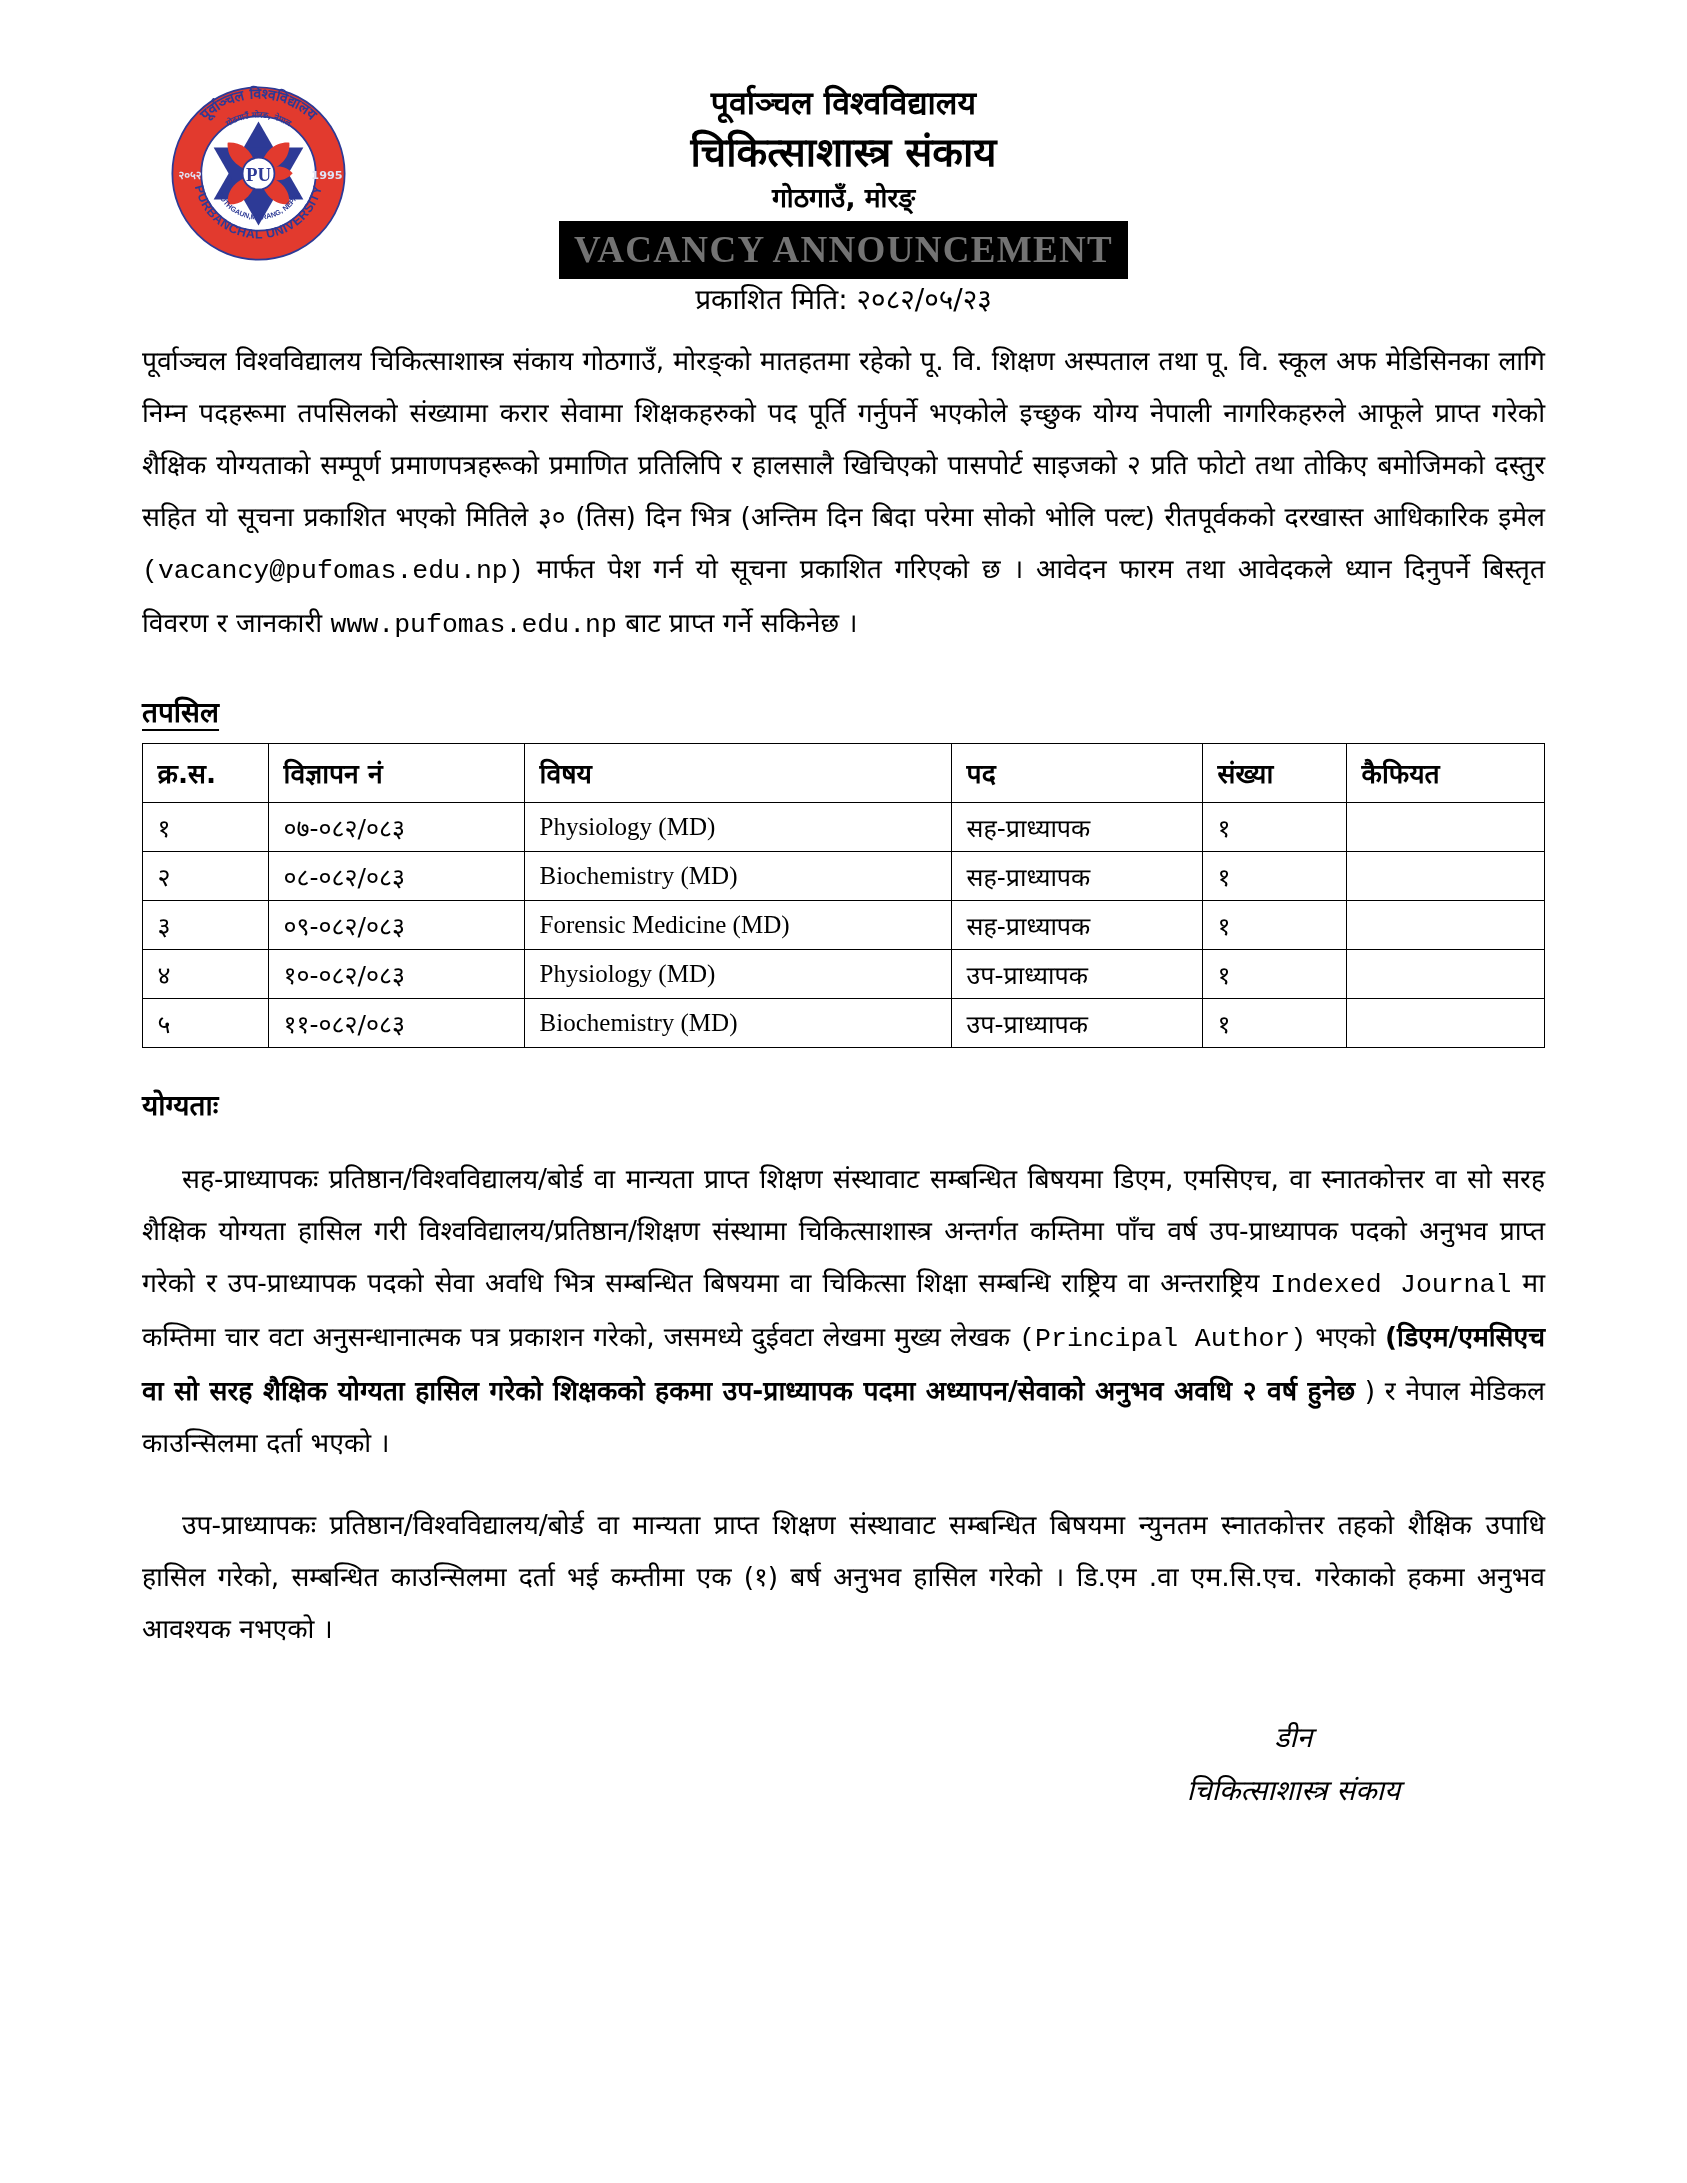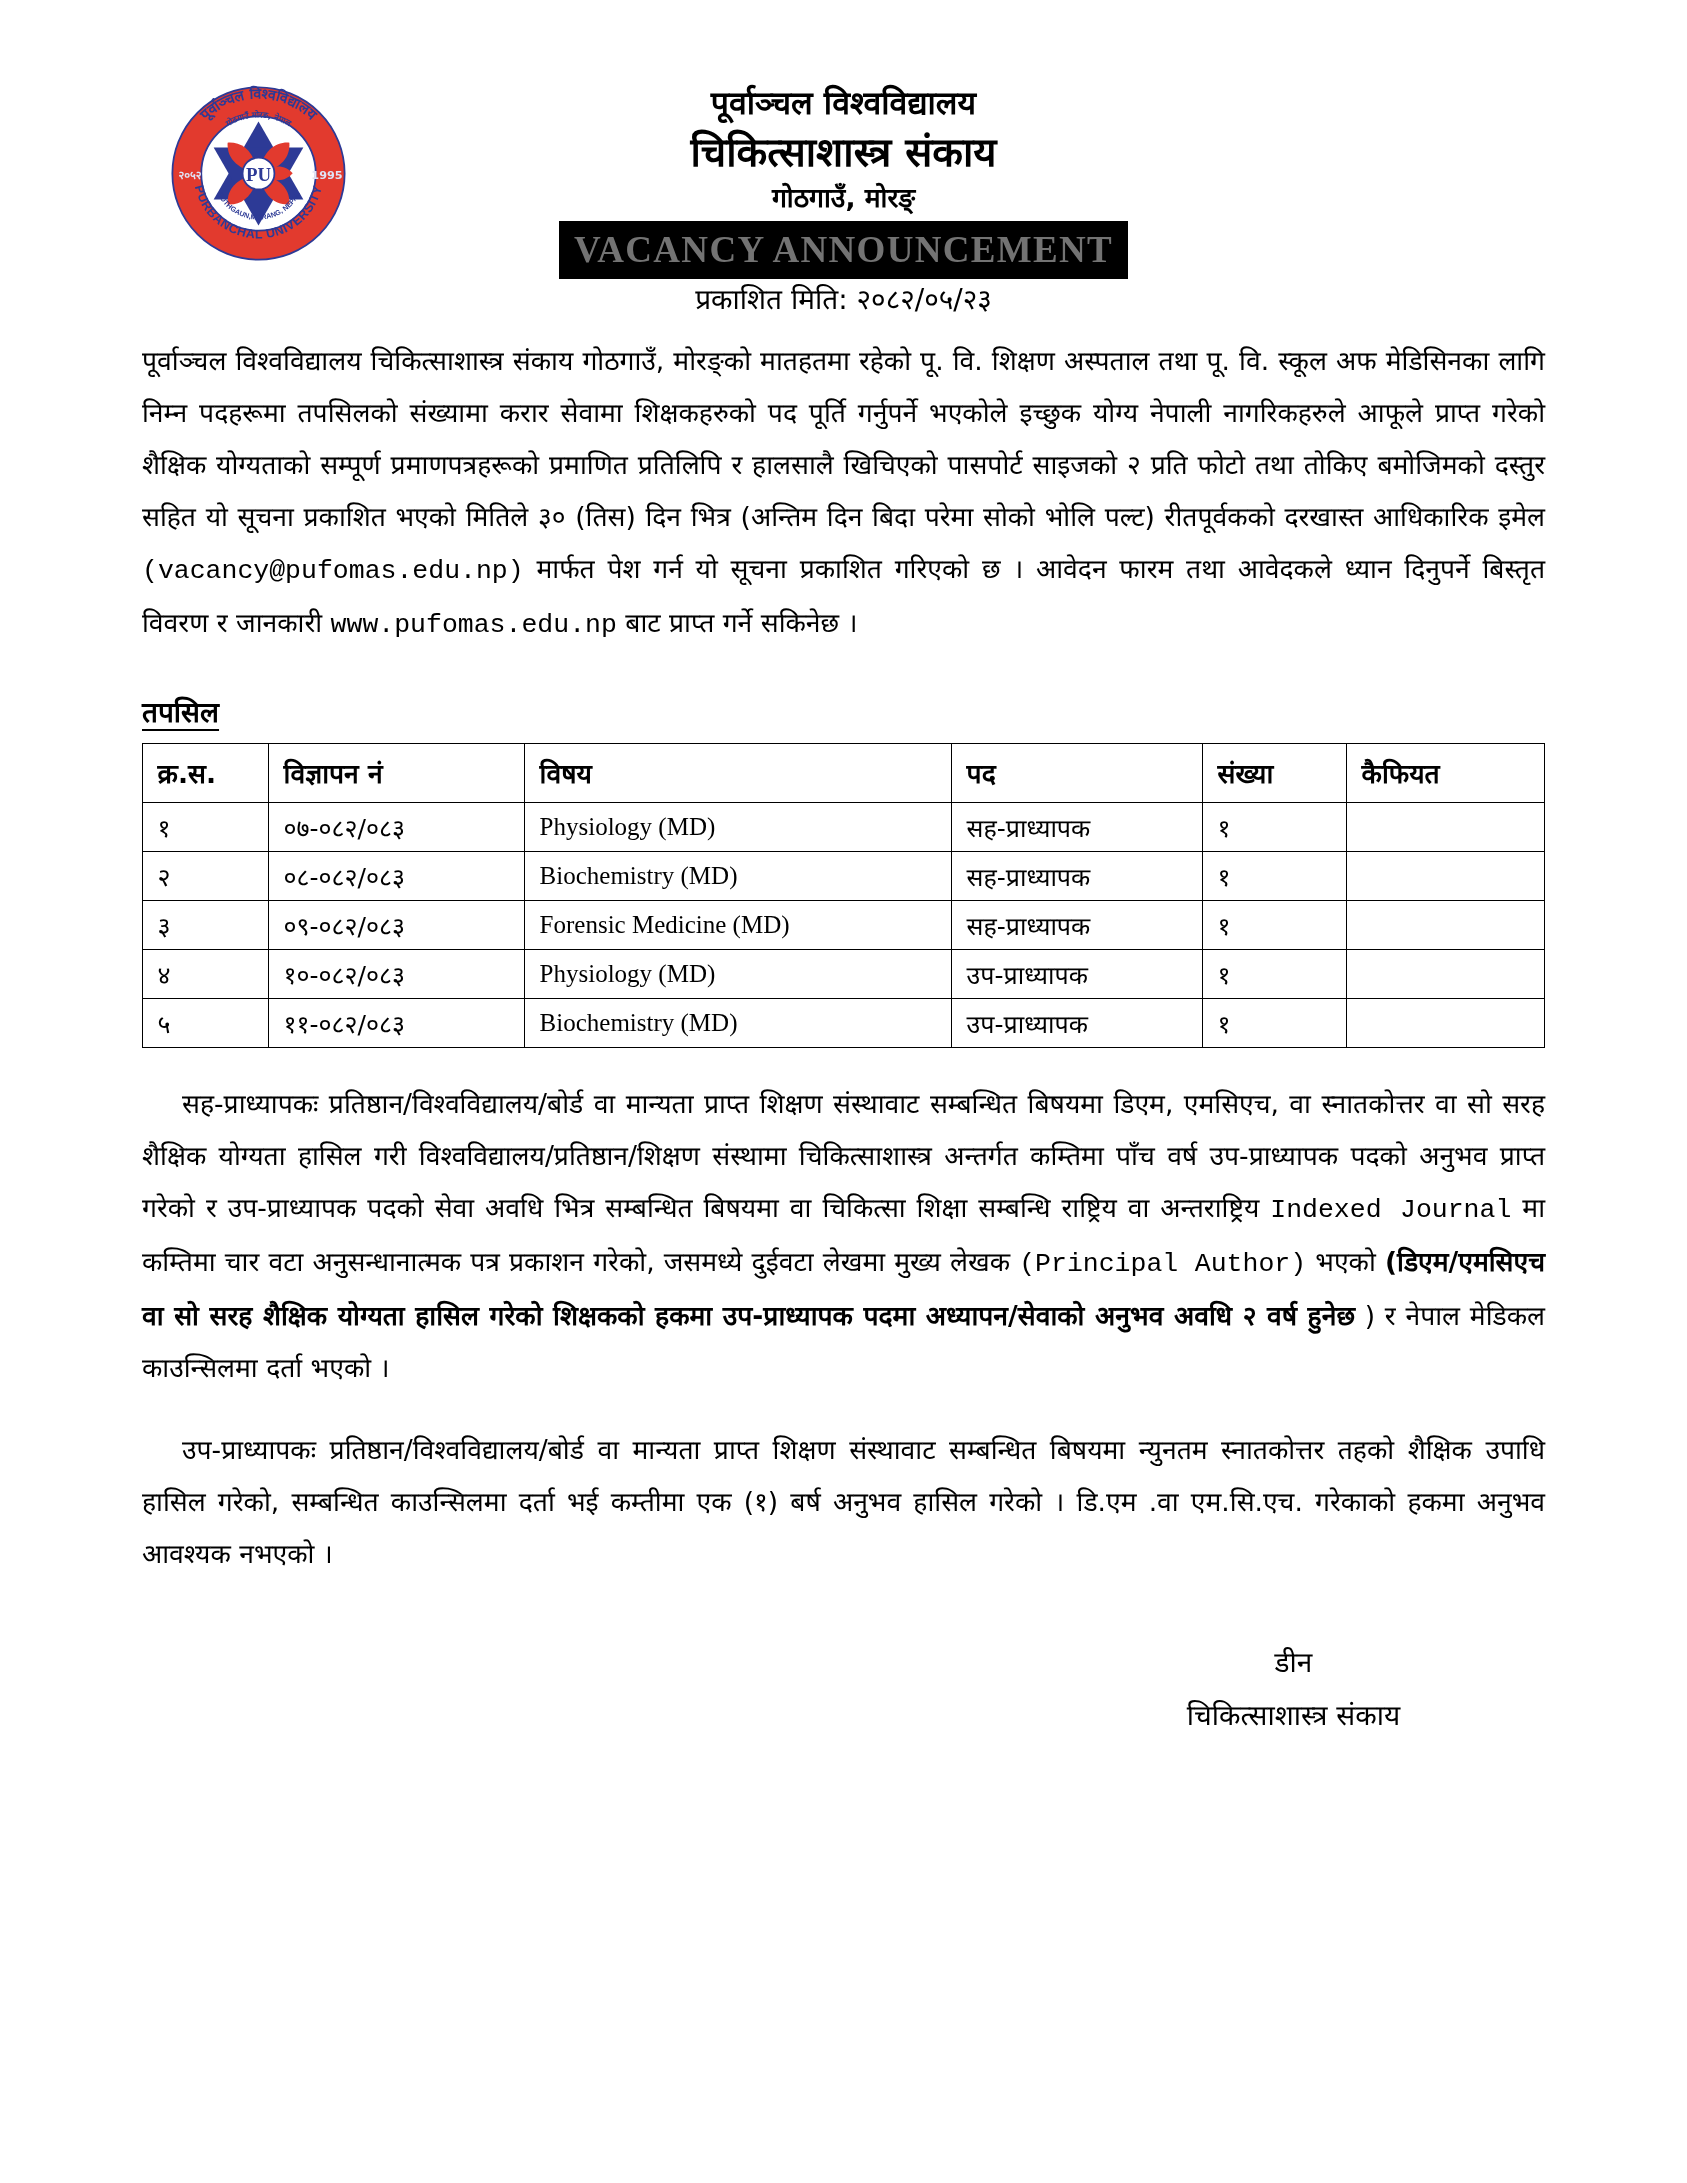--- a/index.html
+++ b/index.html
@@ -39,21 +39,21 @@
   th.hthick, td.hthick { border-bottom-width:2.6px; }
 
   
   .qual-heading { font-size:28px; font-weight:bold; margin-top:37px; }
   .qual-para { font-size:26.5px; line-height:52px; text-align:justify; margin-top:30px; }
   .lead { font-weight:normal;margin-left:40px; }
   .bold-seg { font-weight:bold; }
 
   
   .signature { width:503px; margin:56px 0 0 auto; text-align:center;
-               font-size:28px; line-height:53px; }
+               font-size:28px; line-height:53px;font-style:italic; }
 </style>
 </head>
 <body>
 
 <div class="page">
   <div class="content">
 
     
     <div class="header">
 
@@ -168,20 +168,21 @@
         <td class="hthick">११-०८२/०८३</td>
         <td class="c-subject thick">Biochemistry (MD)</td>
         <td class="thick">उप-प्राध्यापक</td>
         <td>१</td>
         <td></td>
       </tr>
     </tbody>
       </table>
 
     
+    <div class="qual-heading">योग्यताः</div>
 
     <p class="qual-para"><span class="lead">सह-प्राध्यापकः</span><span> प्रतिष्ठान/विश्वविद्यालय/बोर्ड वा मान्यता प्राप्त शिक्षण संस्थावाट सम्बन्धित बिषयमा डिएम, एमसिएच, वा स्नातकोत्तर वा सो सरह शैक्षिक योग्यता हासिल गरी विश्वविद्यालय/प्रतिष्ठान/शिक्षण संस्थामा चिकित्साशास्त्र अन्तर्गत कम्तिमा पाँच वर्ष उप-प्राध्यापक पदको अनुभव प्राप्त गरेको र उप-प्राध्यापक पदको सेवा अवधि भित्र सम्बन्धित बिषयमा वा चिकित्सा शिक्षा सम्बन्धि राष्ट्रिय वा अन्तराष्ट्रिय </span><span class="latin">Indexed Journal</span><span> मा कम्तिमा चार वटा अनुसन्धानात्मक पत्र प्रकाशन गरेको, जसमध्ये दुईवटा लेखमा मुख्य लेखक </span><span class="latin">(Principal Author)</span><span> भएको </span><span class="bold-seg">(डिएम/एमसिएच वा सो सरह शैक्षिक योग्यता हासिल गरेको शिक्षकको हकमा उप-प्राध्यापक पदमा अध्यापन/सेवाको अनुभव अवधि २ वर्ष हुनेछ</span><span> ) र नेपाल मेडिकल काउन्सिलमा दर्ता भएको ।</span></p>
 
     <p class="qual-para"><span class="lead">उप-प्राध्यापकः</span><span> प्रतिष्ठान/विश्वविद्यालय/बोर्ड वा मान्यता प्राप्त शिक्षण संस्थावाट सम्बन्धित बिषयमा न्युनतम स्नातकोत्तर तहको शैक्षिक उपाधि हासिल गरेको, सम्बन्धित काउन्सिलमा दर्ता भई कम्तीमा एक (१) बर्ष अनुभव हासिल गरेको । डि.एम .वा एम.सि.एच. गरेकाको हकमा अनुभव आवश्यक नभएको ।</span></p>
 
     
     <div class="signature">
       <div>डीन</div>
       <div>चिकित्साशास्त्र संकाय</div>
     </div>

